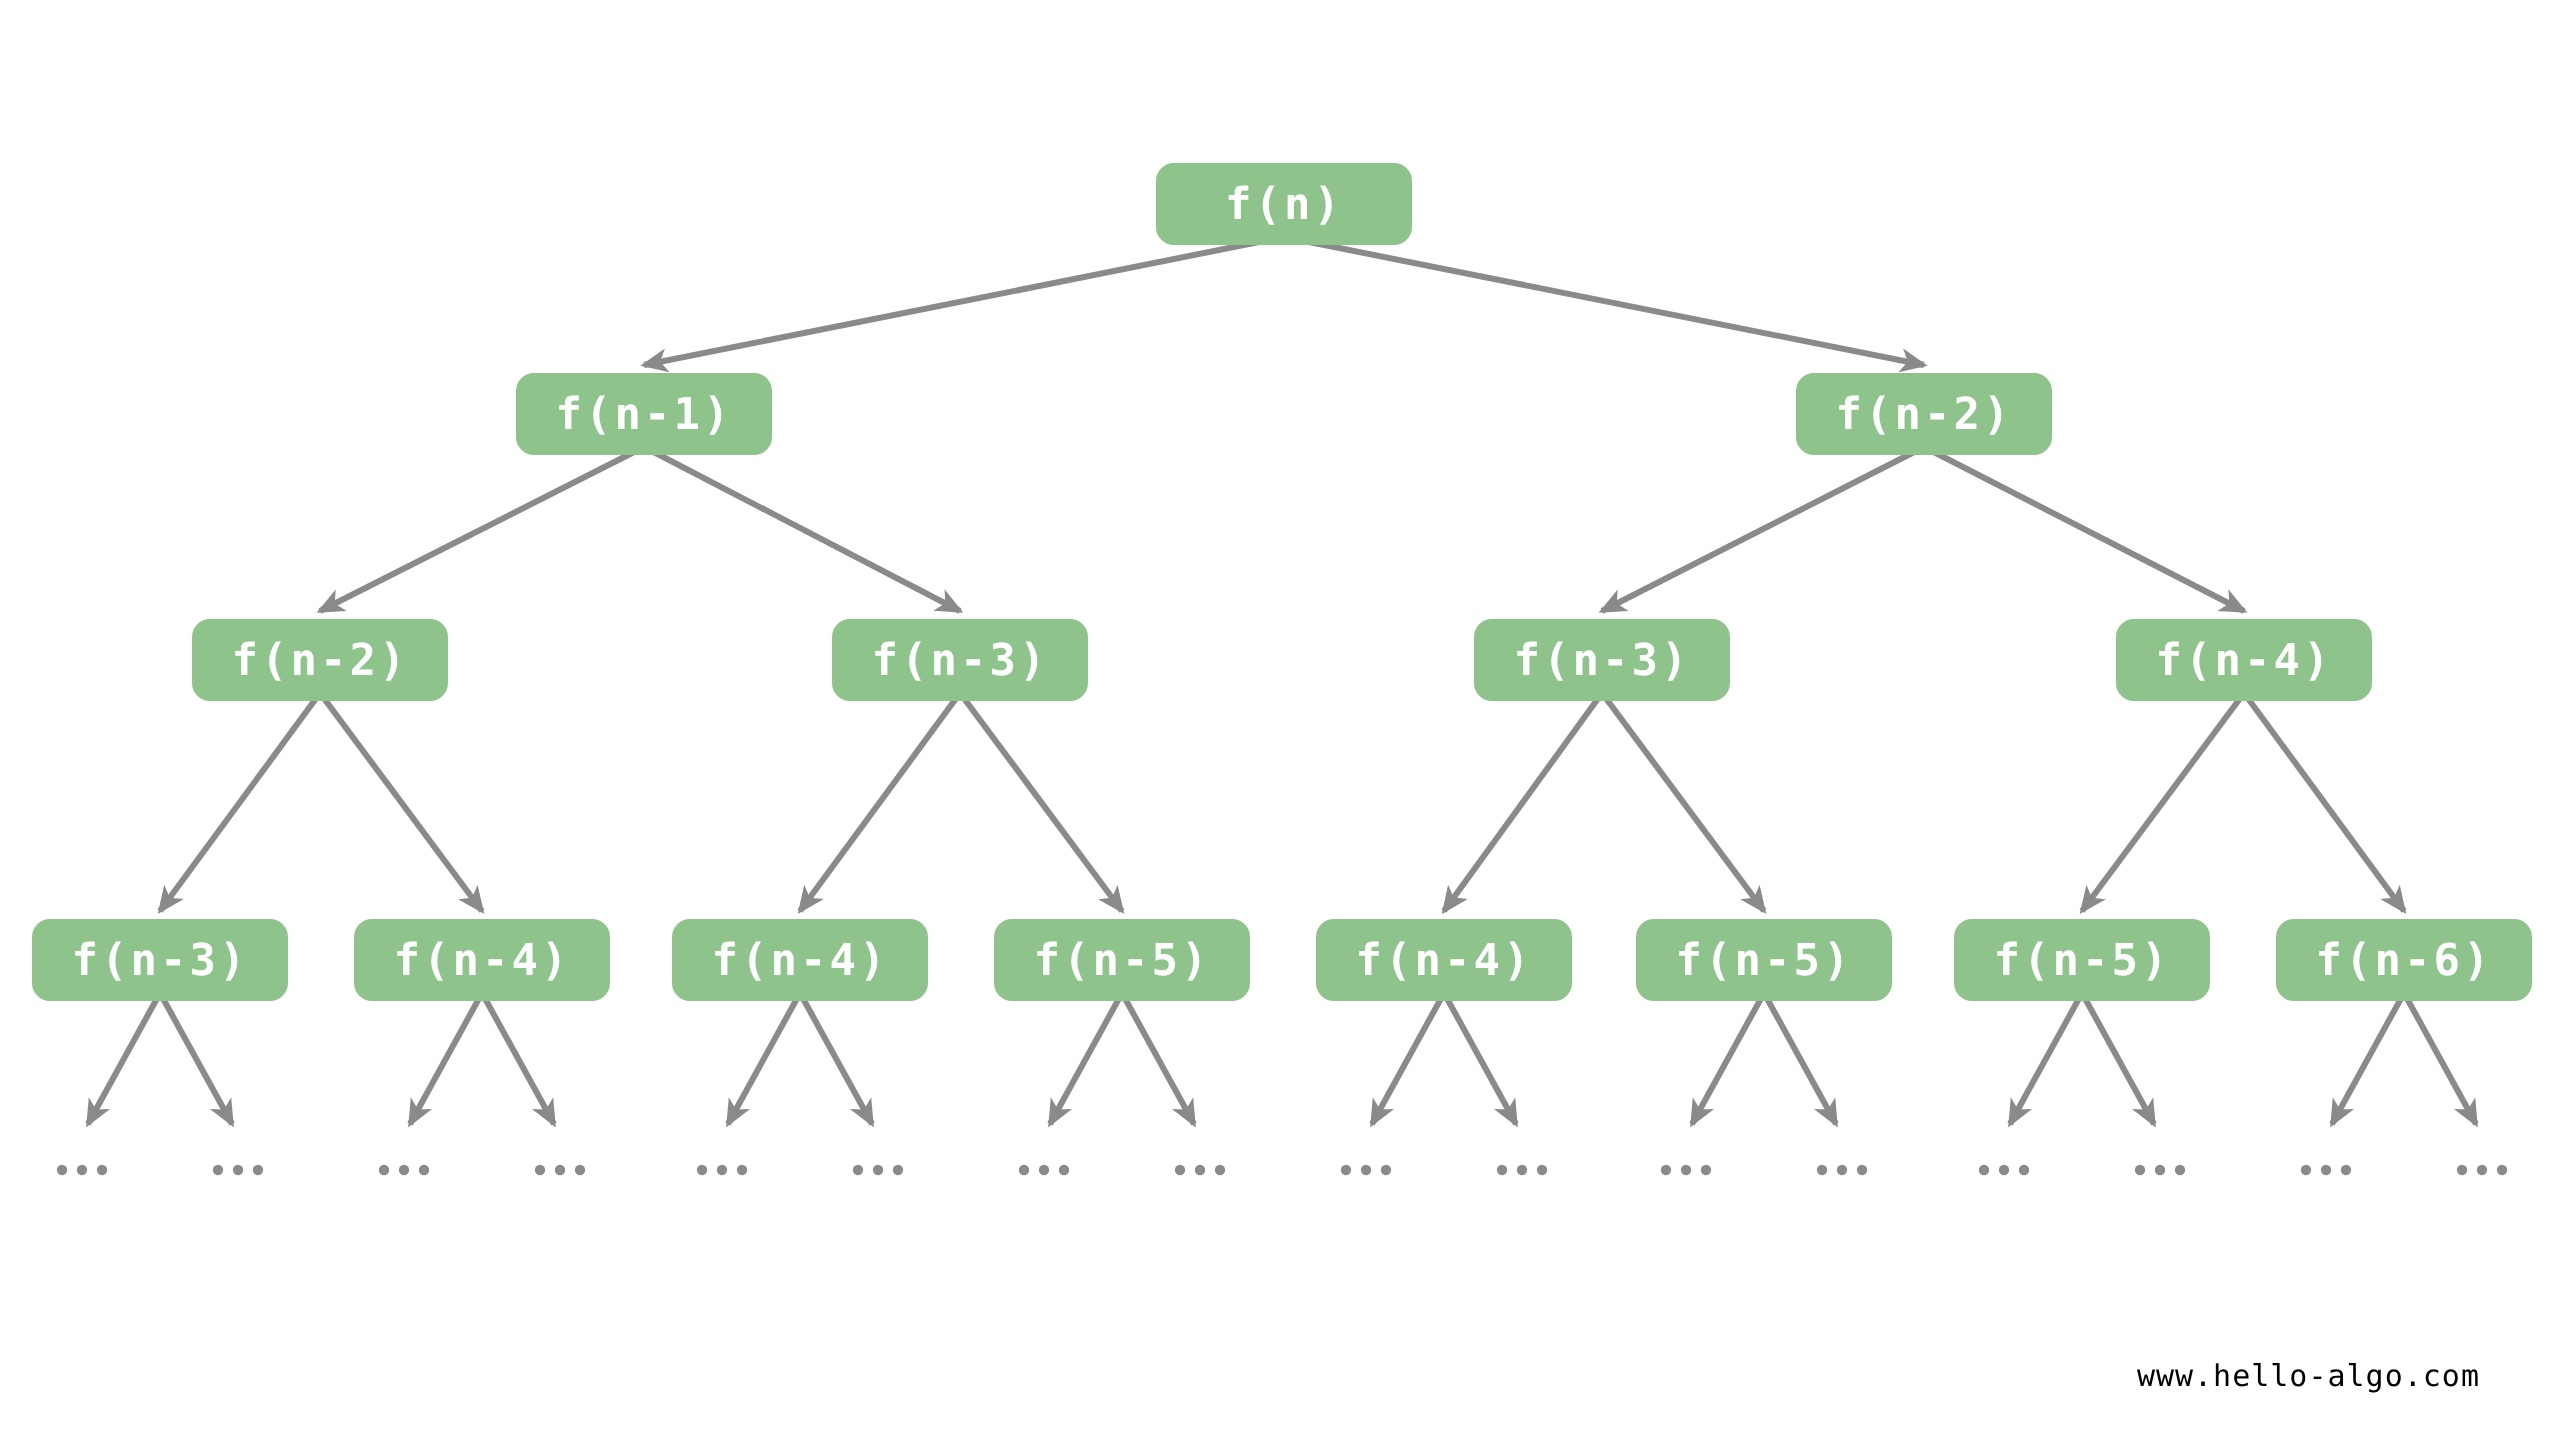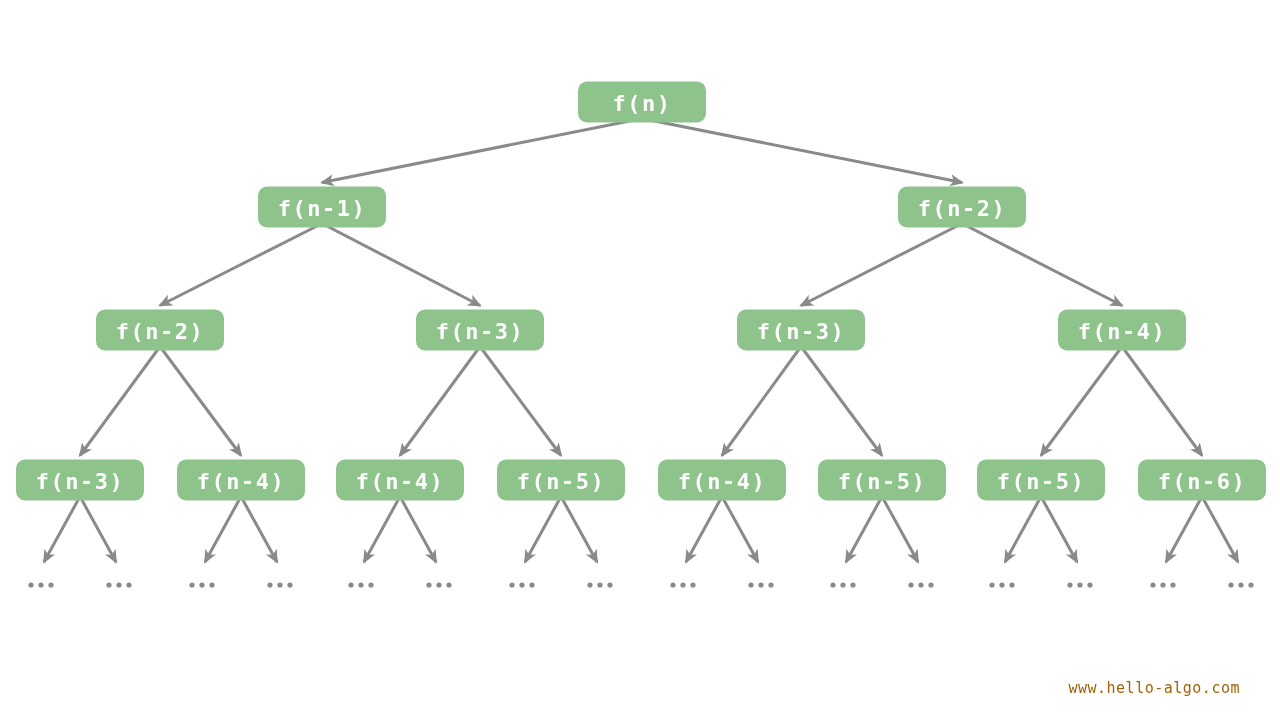--- a/index.html
+++ b/index.html
@@ -208,14 +208,14 @@
       </g>
       <g>
         <rect x="977" y="459.5" width="128" height="41" rx="9" ry="9" fill="#8EC38C"></rect>
         <text x="1041" y="481" text-anchor="middle" dominant-baseline="central" class="node-label">f(n-5)</text>
       </g>
       <g>
         <rect x="1138" y="459.5" width="128" height="41" rx="9" ry="9" fill="#8EC38C"></rect>
         <text x="1202" y="481" text-anchor="middle" dominant-baseline="central" class="node-label">f(n-6)</text>
       </g>
     </svg>
-  <div class="watermark" style="color: #a16207;">www.hello-algo.com</div>
+  <div class="watermark" style="color: #000000;">www.hello-algo.com</div>
 </div>
 
 </body></html>

